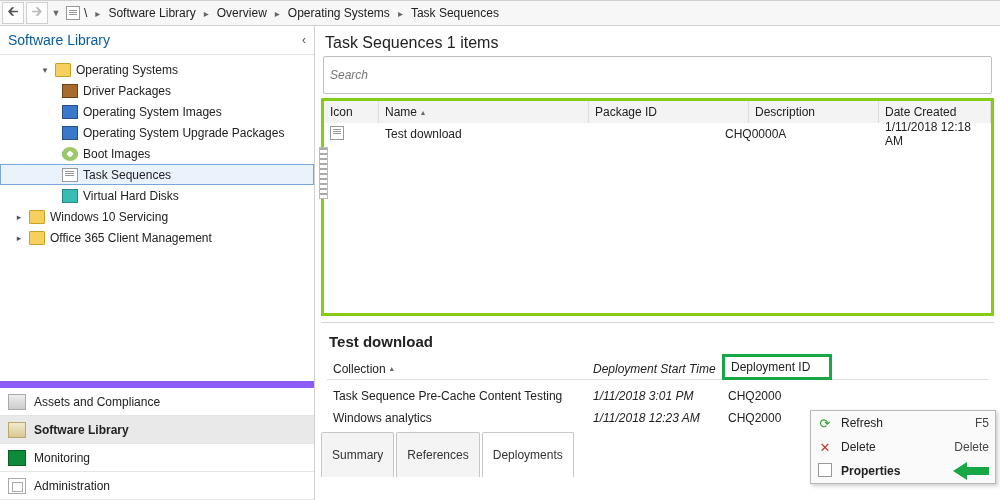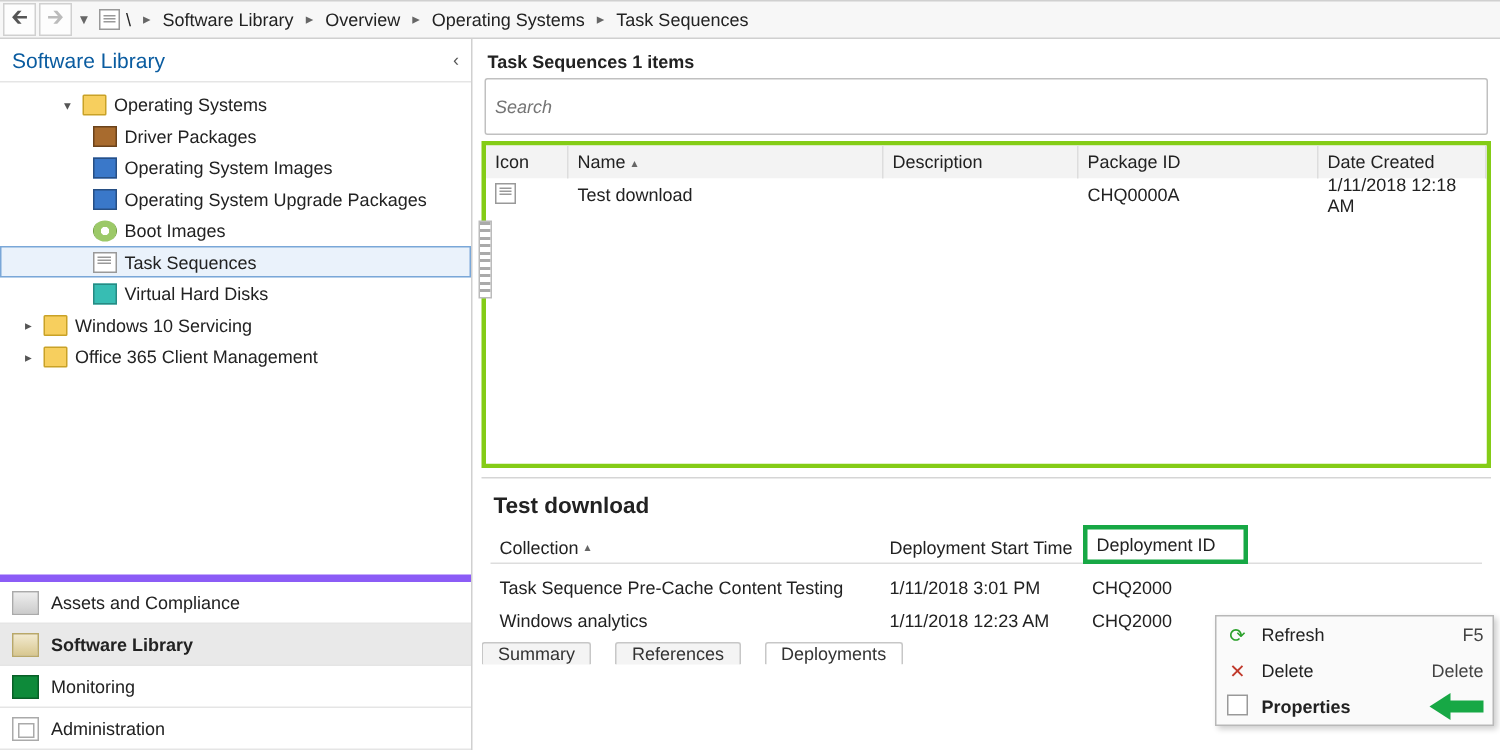--- a/index.html
+++ b/index.html
@@ -87,38 +87,38 @@
   .ico { width:16px; height:14px; display:inline-block; flex-shrink:0; }
   .ico-folder { background:#f7cf5e; border:1px solid #c9a227; border-radius:1px; }
   .ico-doc   { background:#fff; border:1px solid #999; position:relative; }
   .ico-doc::after{content:""; position:absolute; left:2px; top:2px; width:9px; height:1px; background:#999; box-shadow:0 2px 0 #999, 0 4px 0 #999;}
   .ico-pkg   { background:#a86b2e; border:1px solid #6b431b; }
   .ico-img   { background:#3a78c9; border:1px solid #274f84; }
   .ico-cd    { background:radial-gradient(circle,#fff 25%,#9cc968 28%,#9cc968 70%,#6a9a3a 72%); border-radius:50%; }
   .ico-vhd   { background:#37bdb3; border:1px solid #278a83; }
   .selected { border:1px solid #7aa7d8; background:#eaf2fb; padding-left:calc(62px - 1px); height:21px; }
 
-  .sidebar-bottom { border-top:5px solid #8b5cf6; }
+  .sidebar-bottom { border-top:7px solid #8b5cf6; }
   .nav-row {
     display:flex; align-items:center; gap:8px;
     height:28px; padding:0 8px;
     border-bottom:1px solid #e5e5e5;
     background:#fff;
   }
   .nav-row.active { background:#e9e9e9; font-weight:600; }
   .nav-row .sq { width:18px; height:16px; display:inline-block; }
   .sq-compliance{ background:linear-gradient(#eee,#ccc); border:1px solid #aaa; }
   .sq-library  { background:linear-gradient(#f2ead0,#d8c78f); border:1px solid #b9a868; }
   .sq-monitor  { background:#0e8a3a; border:1px solid #085f27; }
   .sq-admin    { background:#fff; border:1px solid #aaa; position:relative; }
   .sq-admin::after{content:"";position:absolute;left:3px;top:3px;width:9px;height:8px;border:1px solid #aaa;}
 
   
   .content { flex:1; display:flex; flex-direction:column; overflow:hidden; }
-  .content-header { padding:8px 10px 4px; font-size:12px;font-weight:bold; }
+  .content-header { padding:8px 10px 4px; font-size:16px; }
   .search-wrap { padding:0 8px 4px 8px; }
   .search {
     width:100%; height:22px;
     border:1px solid #c0c0c0; border-radius:2px;
     padding:18px 6px; color:#888; font-style:italic;
     background:#fff; font-size:12px;
   }
   .grid { border:3px solid #84cc16; margin:0 6px; }
   .grid-head, .grid-row { display:flex; align-items:center; }
   .grid-head { background:#f3f3f3; height:22px; font-size:12px; color:#222; }
@@ -133,34 +133,34 @@
 
   
   .detail {
     margin:6px 6px 0 6px; padding:6px 6px 0 6px;
     border-top:1px solid #d5d5d5;
   }
   .detail-title { font-size:15px; font-weight:600; padding:4px 2px 8px; }
   .detail-grid-head, .detail-row { display:flex; align-items:center; font-size:12px; }
   .detail-grid-head { height:22px; color:#222; border-bottom:1px solid #ddd; }
   .dh { padding:0 6px; display:flex; align-items:center; gap:4px; }
-  .dc-coll{width:260px;} .dc-start{width:135px;} .dc-depid{width:110px;}
+  .dc-coll{width:260px;} .dc-start{width:135px;font-style:italic;} .dc-depid{width:110px;}
   .dh-highlight { border:3px solid #17a845; height:26px; margin-top:-3px; padding:0 6px; display:flex; align-items:center;}
   .detail-body .detail-row{ height:22px; }
   .dc { padding:0 6px;margin-top:10px; }
 
   
   .tabs {
     display:flex; align-items:flex-end; gap:0;
     padding:8px 6px 0 6px;
   }
   .tab {
     border:1px solid #c7c7c7; border-bottom:none;
-    padding:0 10px; font-size:12px;
-    background:#f4f4f4; color:#333; border-radius:2px 2px 0 0; margin-right:16px;
+    padding:15px 10px; font-size:12px;
+    background:#f4f4f4; color:#333; border-radius:2px 2px 0 0; margin-right:2px;
   }
   .tab.active { background:#fff; font-weight:400; }
 
   
   .ctx {
     position:absolute; right:4px; bottom:16px;
     width:186px; background:#fafafa;
     border:1px solid #b8b8b8; box-shadow:2px 2px 4px rgba(0,0,0,.2);
     font-size:12px;
   }
@@ -288,25 +288,25 @@
 
     <div class="grid">
       <div class="grid-head">
         <div class="gh c-icon">
             <span>Icon</span>
           </div>
         <div class="gh c-name">
             <span>Name</span>
             <span class="sort">▴</span>
           </div>
+        <div class="gh c-pkg">
+            <span>Package ID</span>
+          </div>
         <div class="gh c-desc">
             <span>Description</span>
-          </div>
-        <div class="gh c-pkg">
-            <span>Package ID</span>
           </div>
         <div class="gh c-date">
             <span>Date Created</span>
           </div>
       </div>
       <div class="grid-body">
         <div class="grid-row">
           <div class="gc c-icon"><span class="doc-ic"></span></div>
           <div class="gc c-name">Test download</div>
           <div class="gc c-desc"></div>

